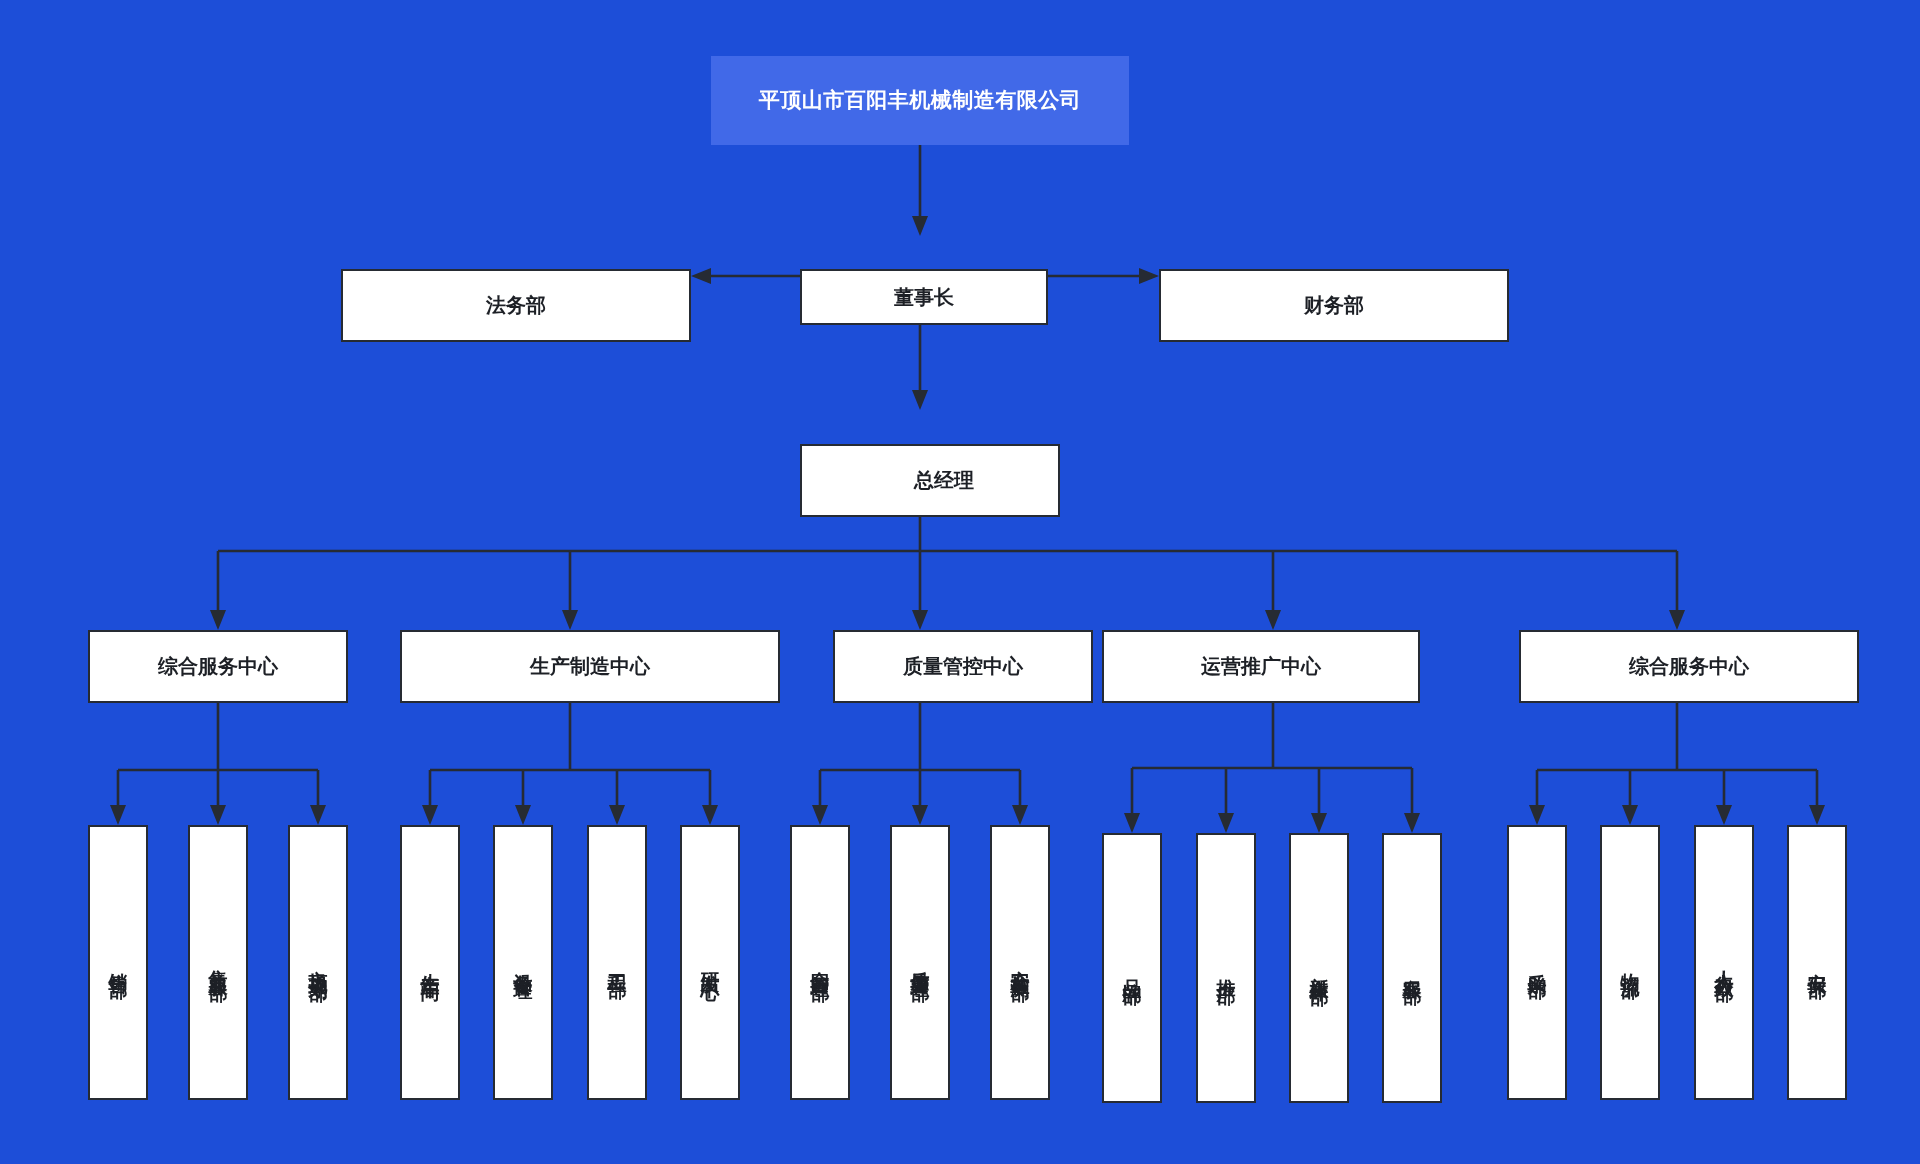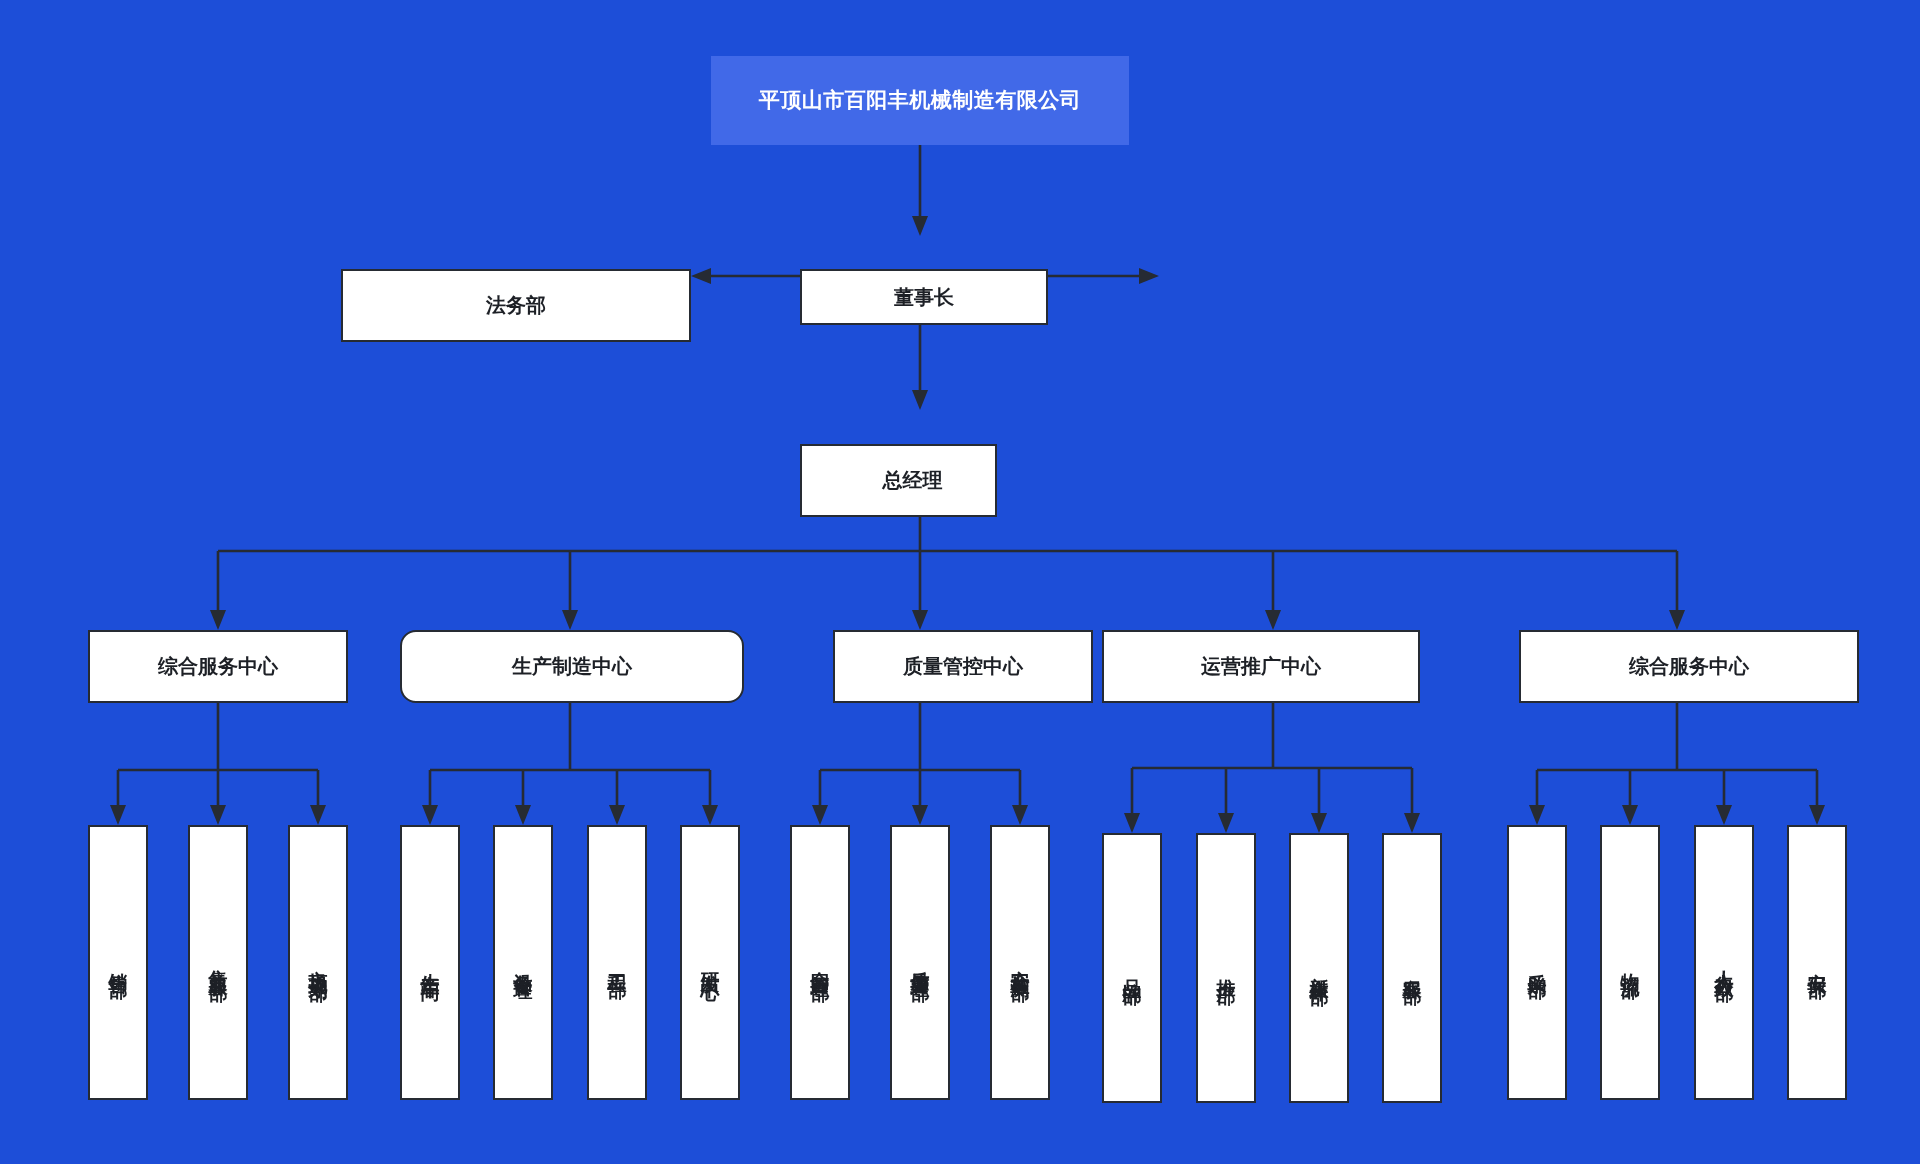--- a/index.html
+++ b/index.html
@@ -156,26 +156,27 @@
     <line x1="1817" y1="770" x2="1817" y2="810"></line>
     <polygon points="1817,825 1809,805 1825,805"></polygon>
   </svg>
 
   <div class="node root" style="left:711px; top:56px; width:418px; height:89px;">平顶山市百阳丰机械制造有限公司</div>
 
   <div class="node exec" style="left:341px; top:237px; width:350px; height:73px;">法务部</div>
 
   <div class="node exec" style="left:800px; top:237px; width:248px; height:56px;">董事长</div>
 
-
-  <div class="node exec" style="left:800px; top:412px; width:197px; height:73px;padding-left:28px;">总经理</div>
+  <div class="node exec" style="left:1159px; top:237px; width:350px; height:73px;">财务部</div>
+
+  <div class="node exec" style="left:800px; top:412px; width:260px; height:73px;padding-left:28px;">总经理</div>
 
   <div class="node center" style="left:88px; top:630px; width:260px; height:73px;">综合服务中心</div>
 
-  <div class="node center" style="left:400px; top:630px; width:344px; height:73px;border-radius:16px;">生产制造中心</div>
+  <div class="node center" style="left:400px; top:630px; width:380px; height:73px;">生产制造中心</div>
 
   <div class="node center" style="left:833px; top:630px; width:260px; height:73px;">质量管控中心</div>
 
   <div class="node center" style="left:1102px; top:630px; width:318px; height:73px;">运营推广中心</div>
 
   <div class="node center" style="left:1507px; top:630px; width:340px; height:73px;margin-left:12px;">综合服务中心</div>
 
   <div class="node leaf" style="left:88px; top:825px; width:60px; height:275px;">销售部</div>
   <div class="node leaf" style="left:188px; top:825px; width:60px; height:275px;">售前客服部</div>
   <div class="node leaf" style="left:288px; top:825px; width:60px; height:275px;">市场规划部</div>

